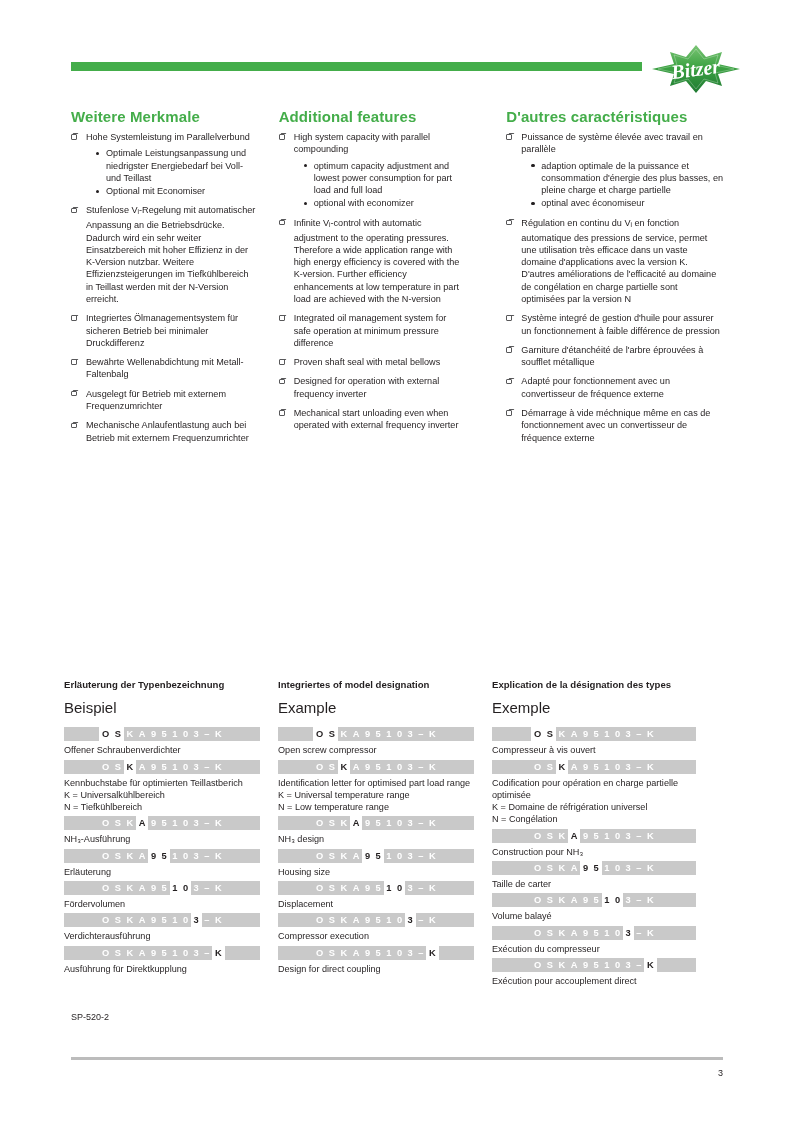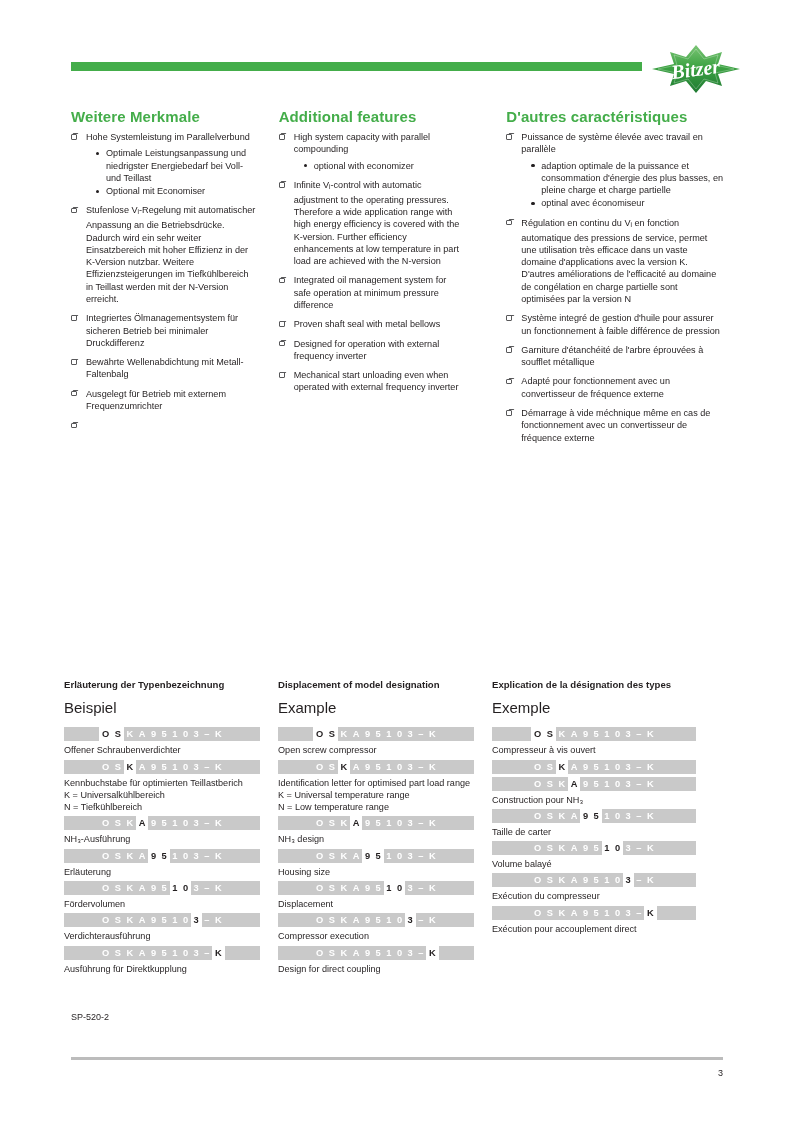--- a/index.html
+++ b/index.html
@@ -204,29 +204,30 @@
         <li><span class="box-bullet"></span><span>Hohe Systemleistung im Parallelverbund</span>
           <ul class="sub">
             <li><span class="dot"></span><span>Optimale Leistungsanpassung und niedrigster Energiebedarf bei Voll- und Teillast</span></li>
             <li><span class="dot"></span><span>Optional mit Economiser</span></li>
           </ul>
         </li>
         <li><span class="box-bullet"></span><span>Stufenlose V<sub>i</sub>-Regelung mit automatischer Anpassung an die Betriebsdrücke. Dadurch wird ein sehr weiter Einsatzbereich mit hoher Effizienz in der K-Version nutzbar. Weitere Effizienzsteigerungen im Tiefkühlbereich in Teillast werden mit der N-Version erreicht.</span></li>
         <li><span class="box-bullet"></span><span>Integriertes Ölmanagementsystem für sicheren Betrieb bei minimaler Druckdifferenz</span></li>
         <li><span class="box-bullet"></span><span>Bewährte Wellenabdichtung mit Metall-Faltenbalg</span></li>
         <li><span class="box-bullet"></span><span>Ausgelegt für Betrieb mit externem Frequenzumrichter</span></li>
-        <li><span class="box-bullet"></span></li>
+        <li><span class="box-bullet"></span><span>Mechanische Anlaufentlastung auch bei Betrieb mit externem Frequenzumrichter</span></li>
       </ul>
     </div>
 
     <div class="col">
       <div class="col-title">Additional features</div>
       <ul class="feat">
         <li><span class="box-bullet"></span><span>High system capacity with parallel compounding</span>
           <ul class="sub">
+            <li><span class="dot"></span><span>optimum capacity adjustment and lowest power consumption for part load and full load</span></li>
             <li><span class="dot"></span><span>optional with economizer</span></li>
           </ul>
         </li>
         <li><span class="box-bullet"></span><span>Infinite V<sub>i</sub>-control with automatic adjustment to the operating pressures. Therefore a wide application range with high energy efficiency is covered with the K-version. Further efficiency enhancements at low temperature in part load are achieved with the N-version</span></li>
         <li><span class="box-bullet"></span><span>Integrated oil management system for safe operation at minimum pressure difference</span></li>
         <li><span class="box-bullet"></span><span>Proven shaft seal with metal bellows</span></li>
         <li><span class="box-bullet"></span><span>Designed for operation with external frequency inverter</span></li>
         <li><span class="box-bullet"></span><span>Mechanical start unloading even when operated with external frequency inverter</span></li>
       </ul>
     </div>
@@ -349,21 +350,21 @@
             <span>1</span>
             <span>0</span>
             <span>3</span>
             <span>–</span>
             <span class="hl">K</span>
           </div>
           <div class="desig-desc">Ausführung für Direktkupplung</div>
         </div>
     </div>
     <div class="col2">
-      <div class="col2-title">Displacement of model designation</div>
+      <div class="col2-title">Integriertes of model designation</div>
       <div class="example-lbl">Example</div>
       <div>
           <div class="desig-bar">
             <span class="hl">O</span>
             <span class="hl">S</span>
             <span>K</span>
             <span>A</span>
             <span>9</span>
             <span>5</span>
             <span>1</span>
@@ -483,20 +484,21 @@
             <span class="hl">K</span>
             <span>A</span>
             <span>9</span>
             <span>5</span>
             <span>1</span>
             <span>0</span>
             <span>3</span>
             <span>–</span>
             <span>K</span>
           </div>
+          <div class="desig-desc">Codification pour opération en charge partielle optimisée<br>K =  Domaine de réfrigération universel<br>N =  Congélation</div>
           <div class="desig-bar">
             <span>O</span>
             <span>S</span>
             <span>K</span>
             <span class="hl">A</span>
             <span>9</span>
             <span>5</span>
             <span>1</span>
             <span>0</span>
             <span>3</span>

